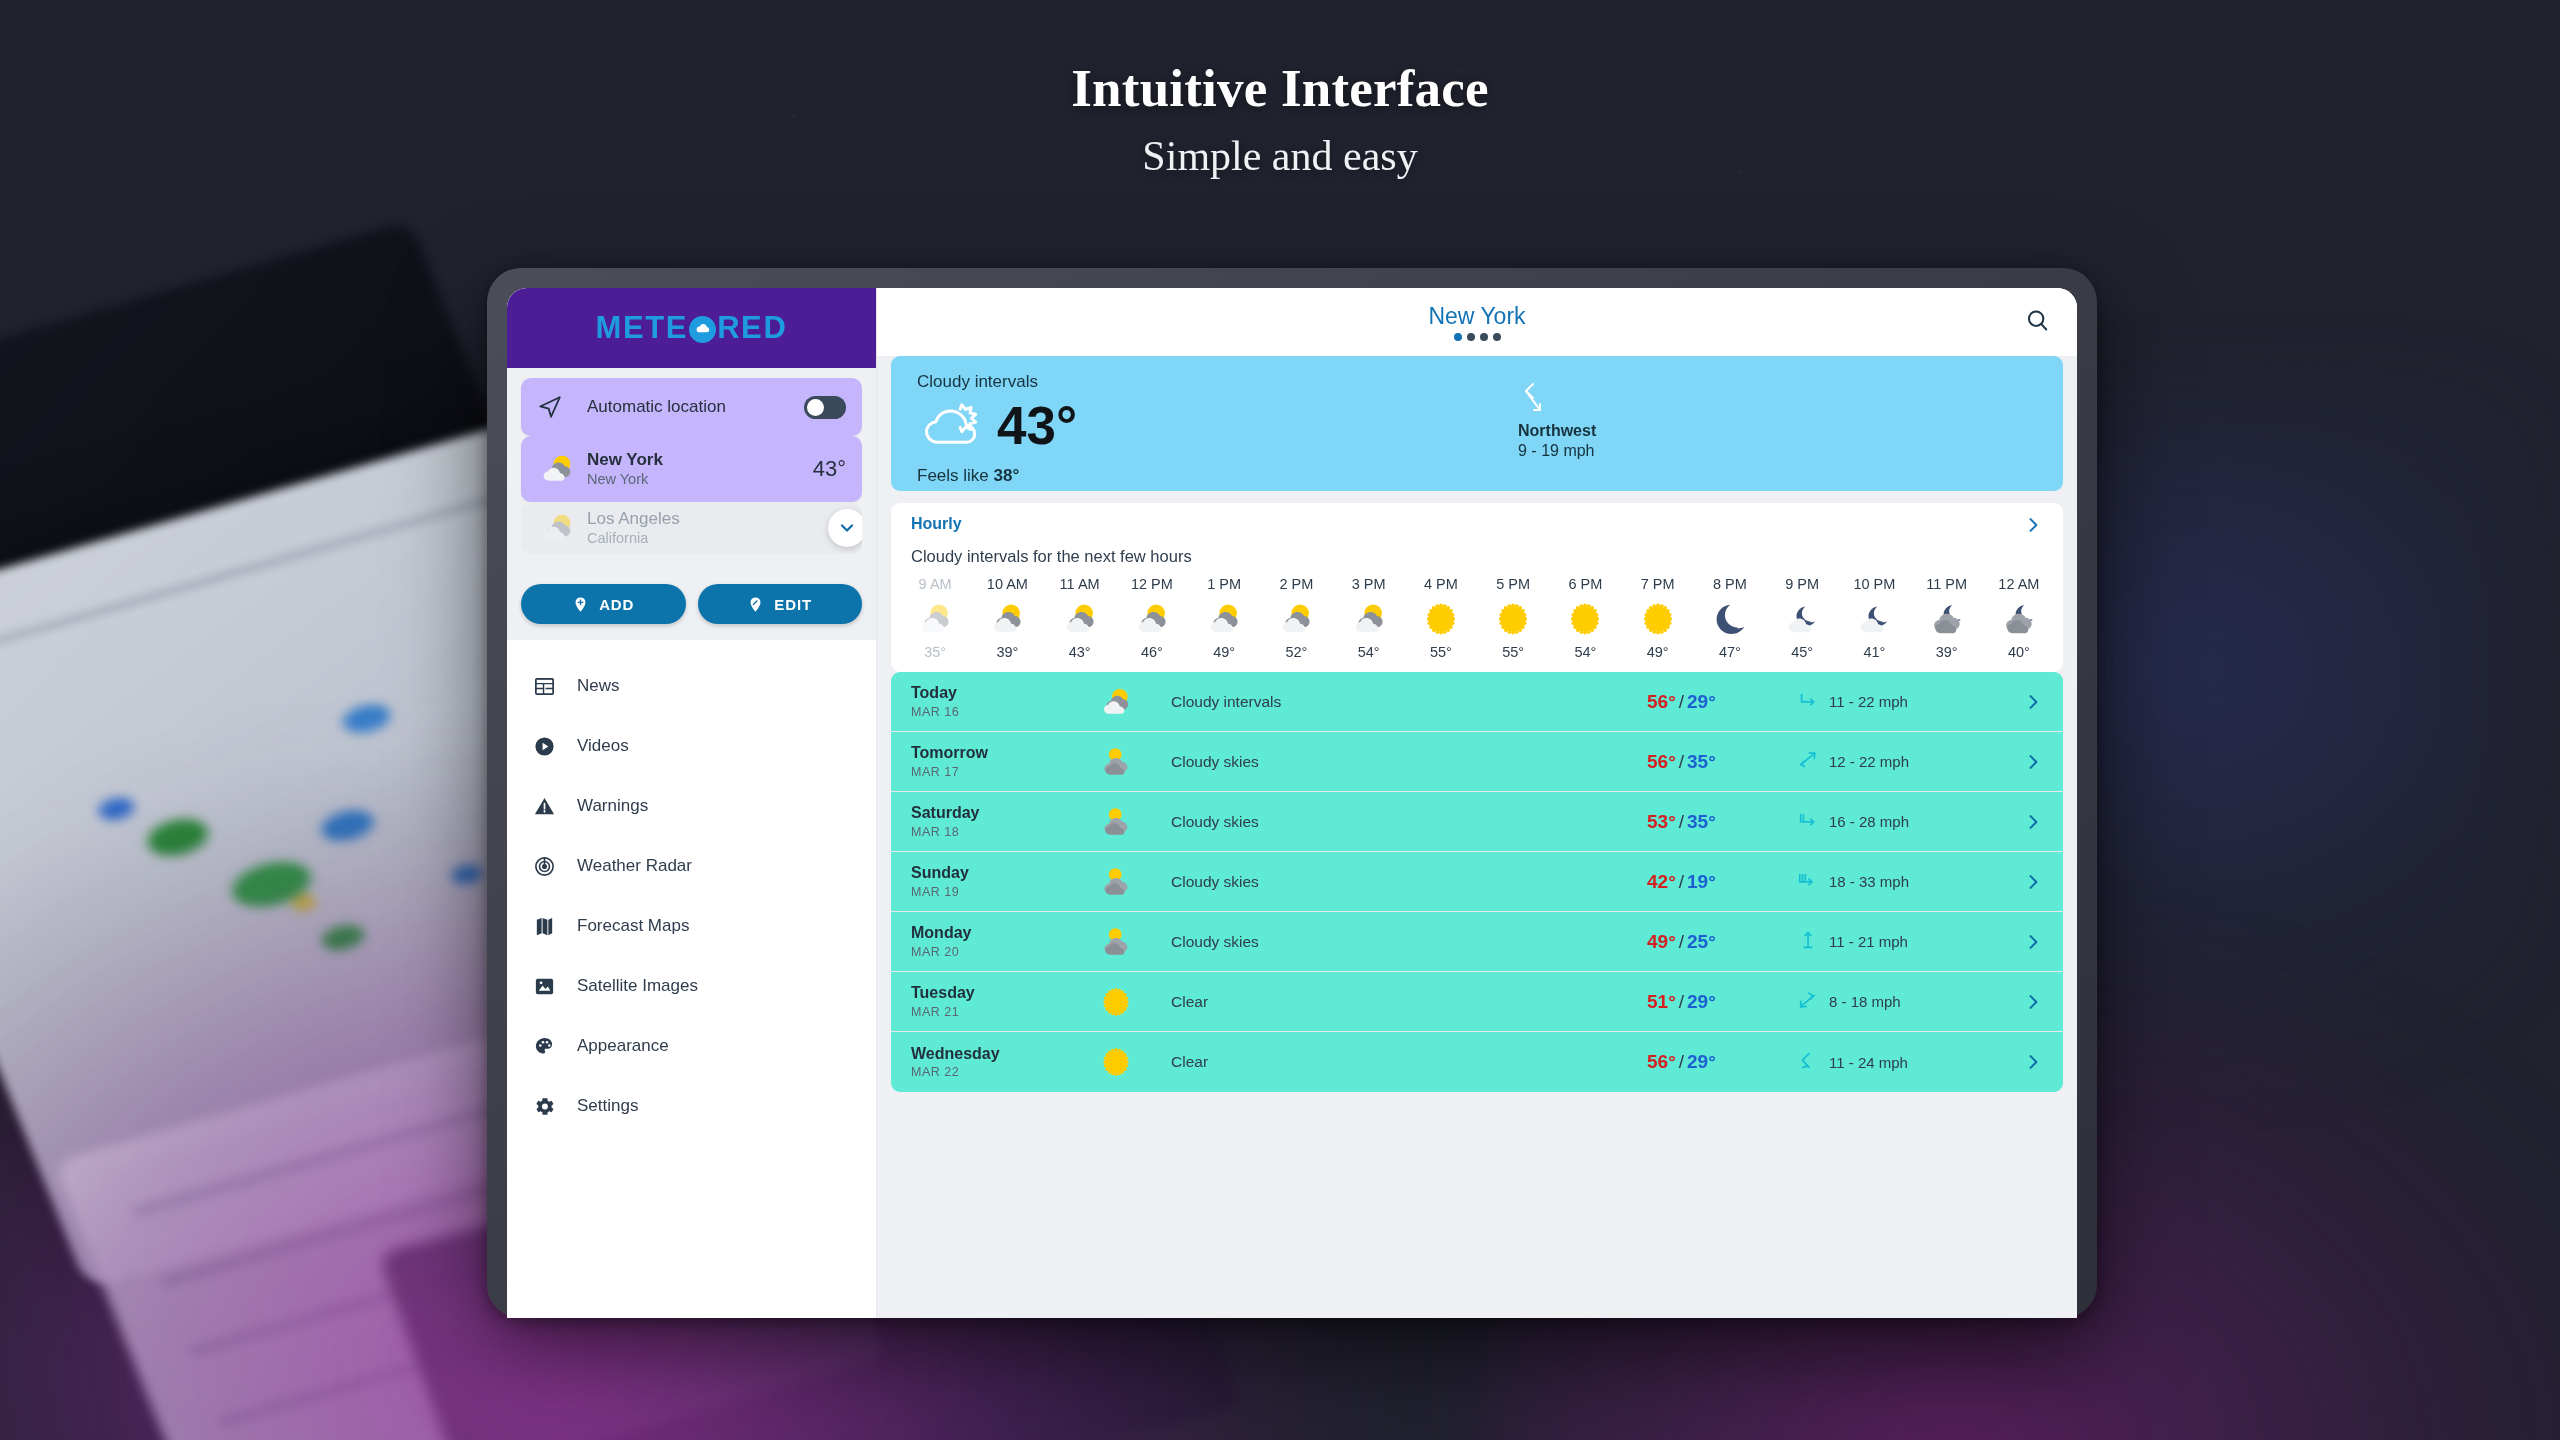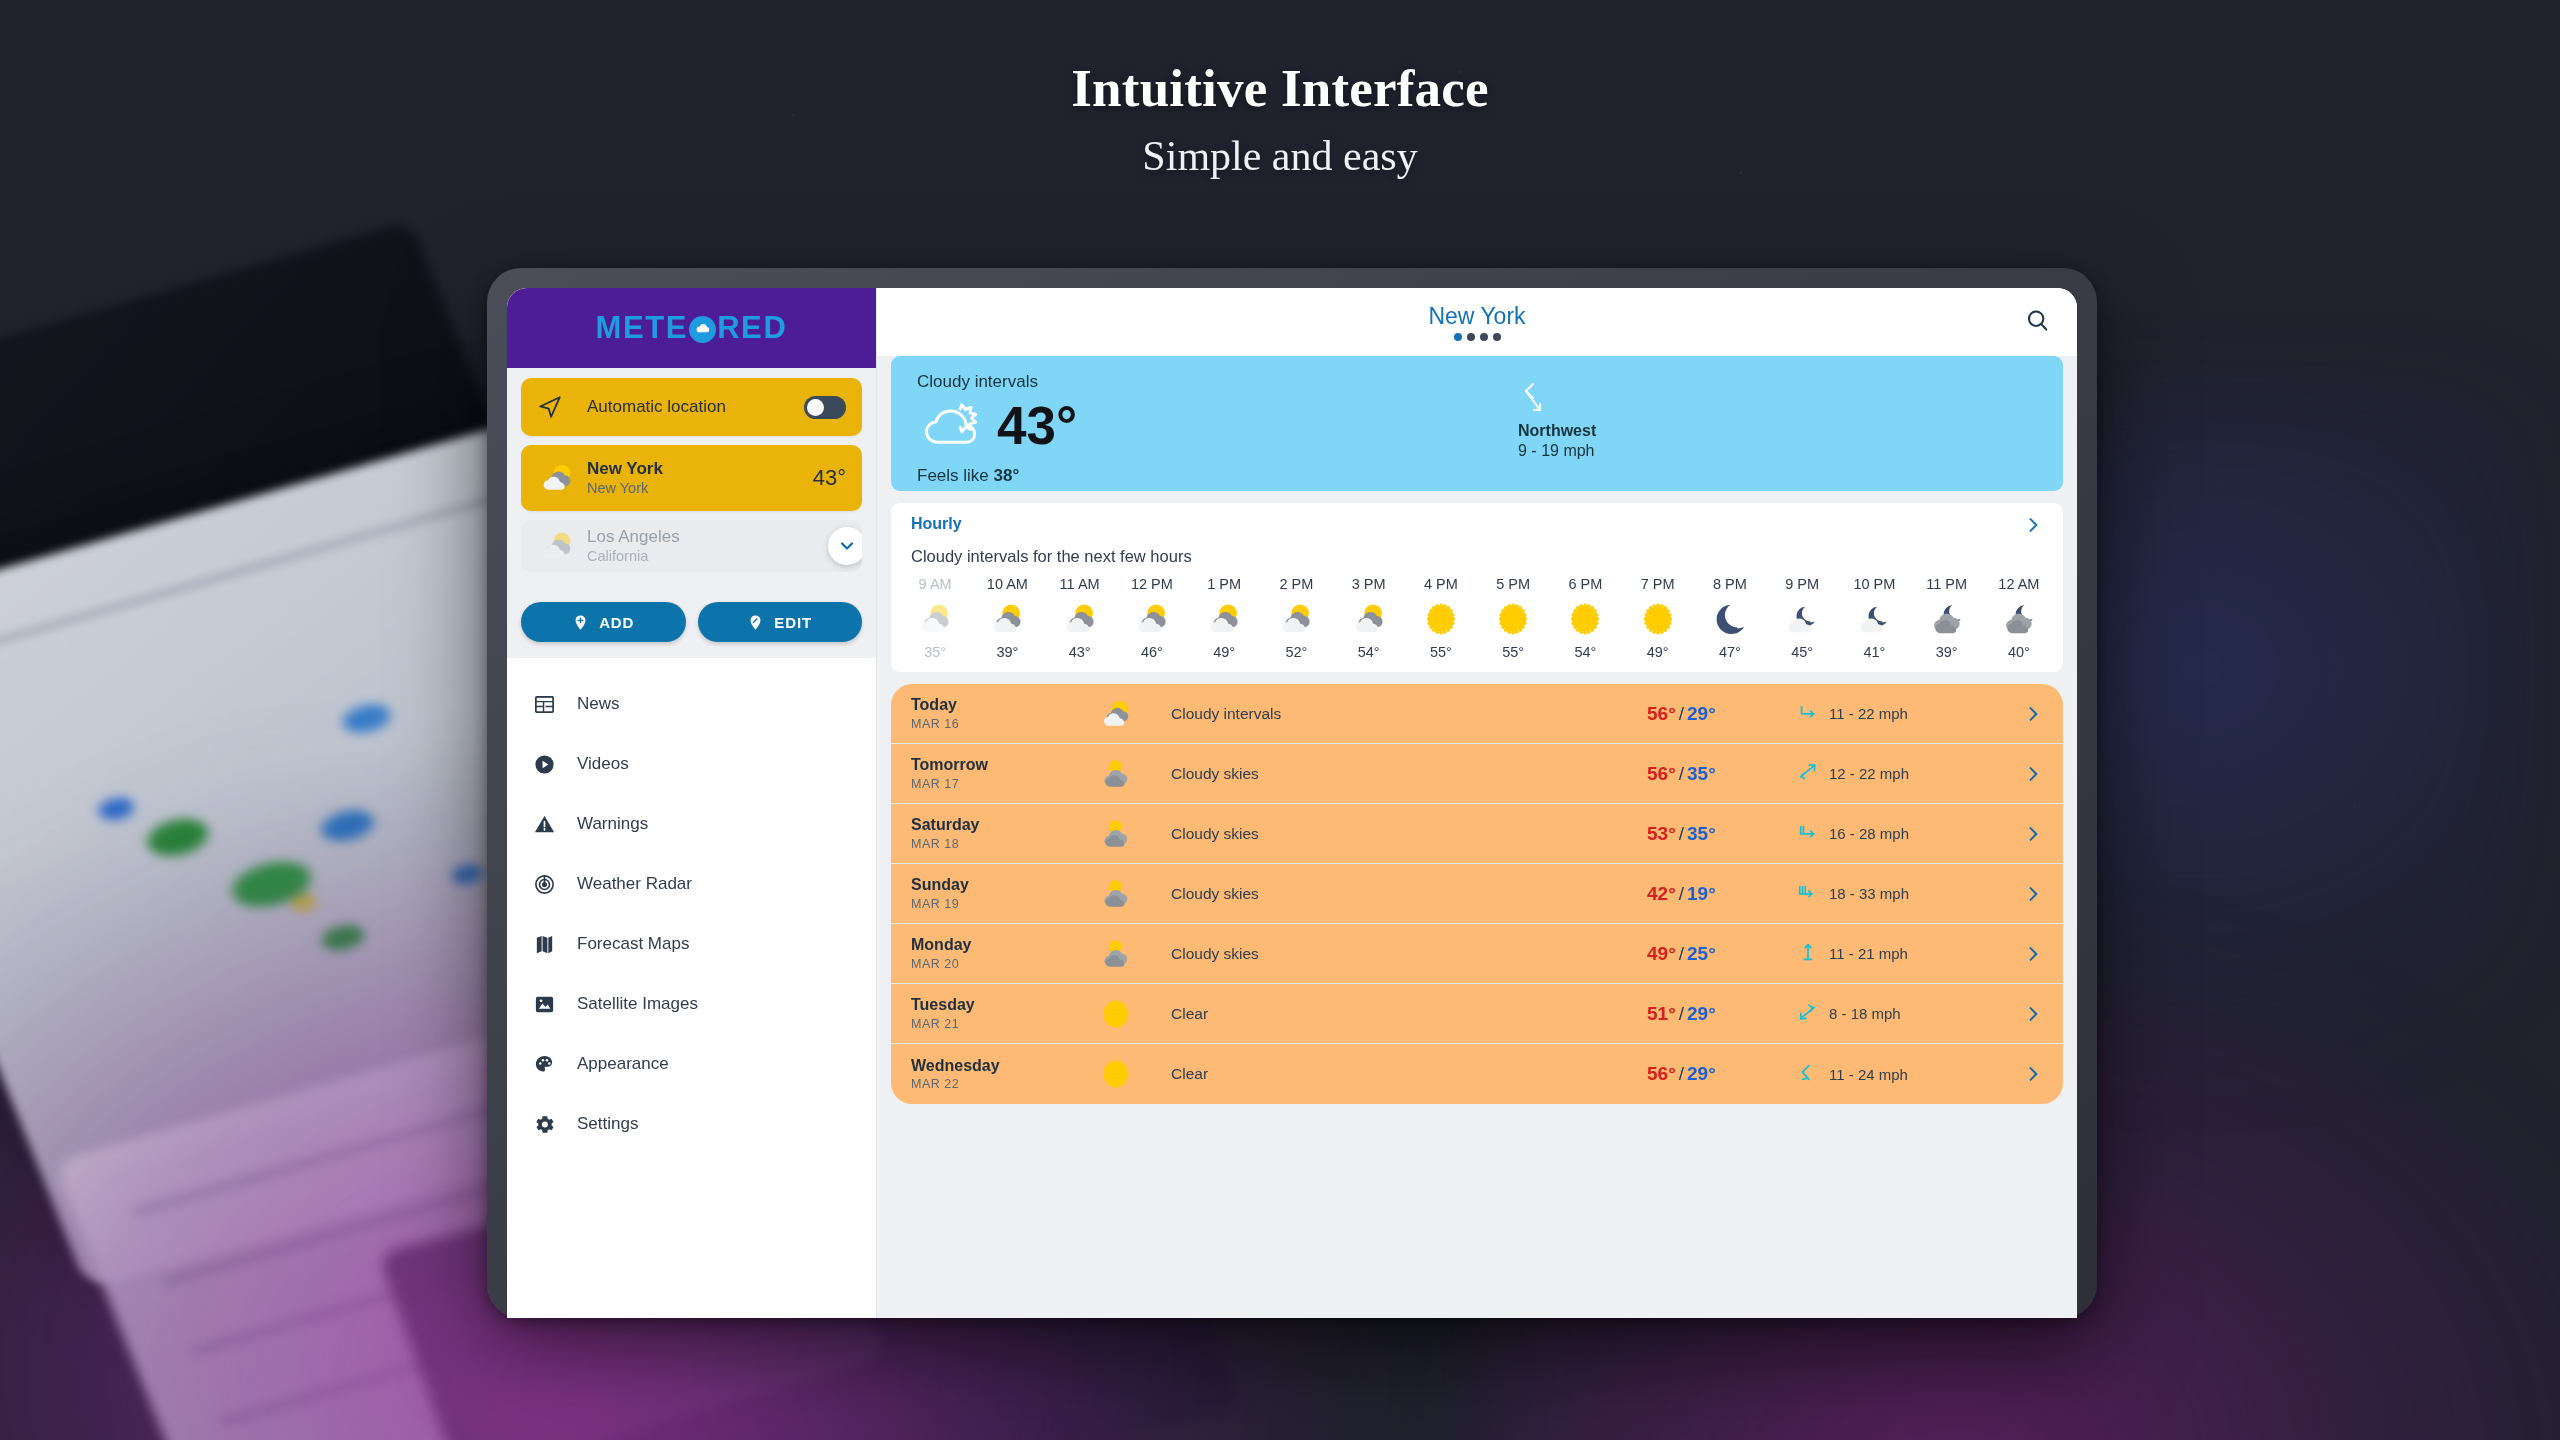--- a/index.html
+++ b/index.html
@@ -124,22 +124,22 @@
           display:flex; align-items:center; }
   .logo .o-mark {
     display:inline-flex; align-items:center; justify-content:center;
     width:27px; height:27px; border-radius:50%; background:#1f9ce0;
     margin:0 1px; position:relative; top:1px;
   }
   .logo .o-mark svg { width:16px; height:16px; }
 
   .loc-panel { background:#eef0f3; padding:10px 14px 14px 14px; }
   .loc-card {
-    background:#eab308; border-radius:10px; padding:0 16px;
-    display:flex; align-items:center; height:58px; margin-bottom:9px;
+    background:#c4b5fd; border-radius:10px; padding:0 16px;
+    display:flex; align-items:center; height:58px; 
     box-shadow:0 1px 2px rgba(0,0,0,.07);
   }
   .loc-card.city { height:66px; }
   .loc-card.dim { background:#e9ebef; box-shadow:none; position:relative;
                   height:52px; overflow:hidden; margin-bottom:0; }
   .loc-icon { width:40px; display:flex; align-items:center; }
   .loc-text { flex:1; margin-left:10px; }
   .loc-name { font-size:17px; font-weight:600; color:#26303c; line-height:1.25; }
   .loc-sub { font-size:14.5px; color:#5a6775; line-height:1.3; }
   .loc-card.dim .loc-name { color:#98a1ab; font-weight:500; }
@@ -226,21 +226,21 @@
   .hourly-chev svg { width:20px; height:20px; }
   .hours { display:flex; padding:10px 8px 12px 8px; }
   .hour { flex:1; text-align:center; min-width:0; }
   .hour .h-label { font-size:14.5px; color:#2f3d4d; font-weight:500; }
   .hour .h-icon { height:46px; display:flex; align-items:center; justify-content:center; margin:4px 0 2px; }
   .hour .h-icon svg { width:40px; height:40px; }
   .hour .h-temp { font-size:14.5px; color:#2f3d4d; }
   .hour.faded .h-label, .hour.faded .h-temp { color:#b9c0c8; }
   .hour.faded .h-icon { opacity:.45; }
 
-  .days { background:#fdba74; border-radius:21px; margin-top:12px; }
+  .days { background:#5eead4; border-radius:9px; }
   .day-row {
     display:flex; align-items:center; height:60px; padding:0 20px;
     border-bottom:1px solid #e6e9ec;
   }
   .day-row:last-child { border-bottom:none; }
   .d-name { width:150px; }
   .d-day { font-size:16px; font-weight:700; color:#22303e; line-height:1.15; }
   .d-date { font-size:12.5px; color:#5a6775; letter-spacing:.5px; margin-top:2px; }
   .d-icon { width:110px; display:flex; justify-content:center; }
   .d-icon svg { width:36px; height:36px; }

